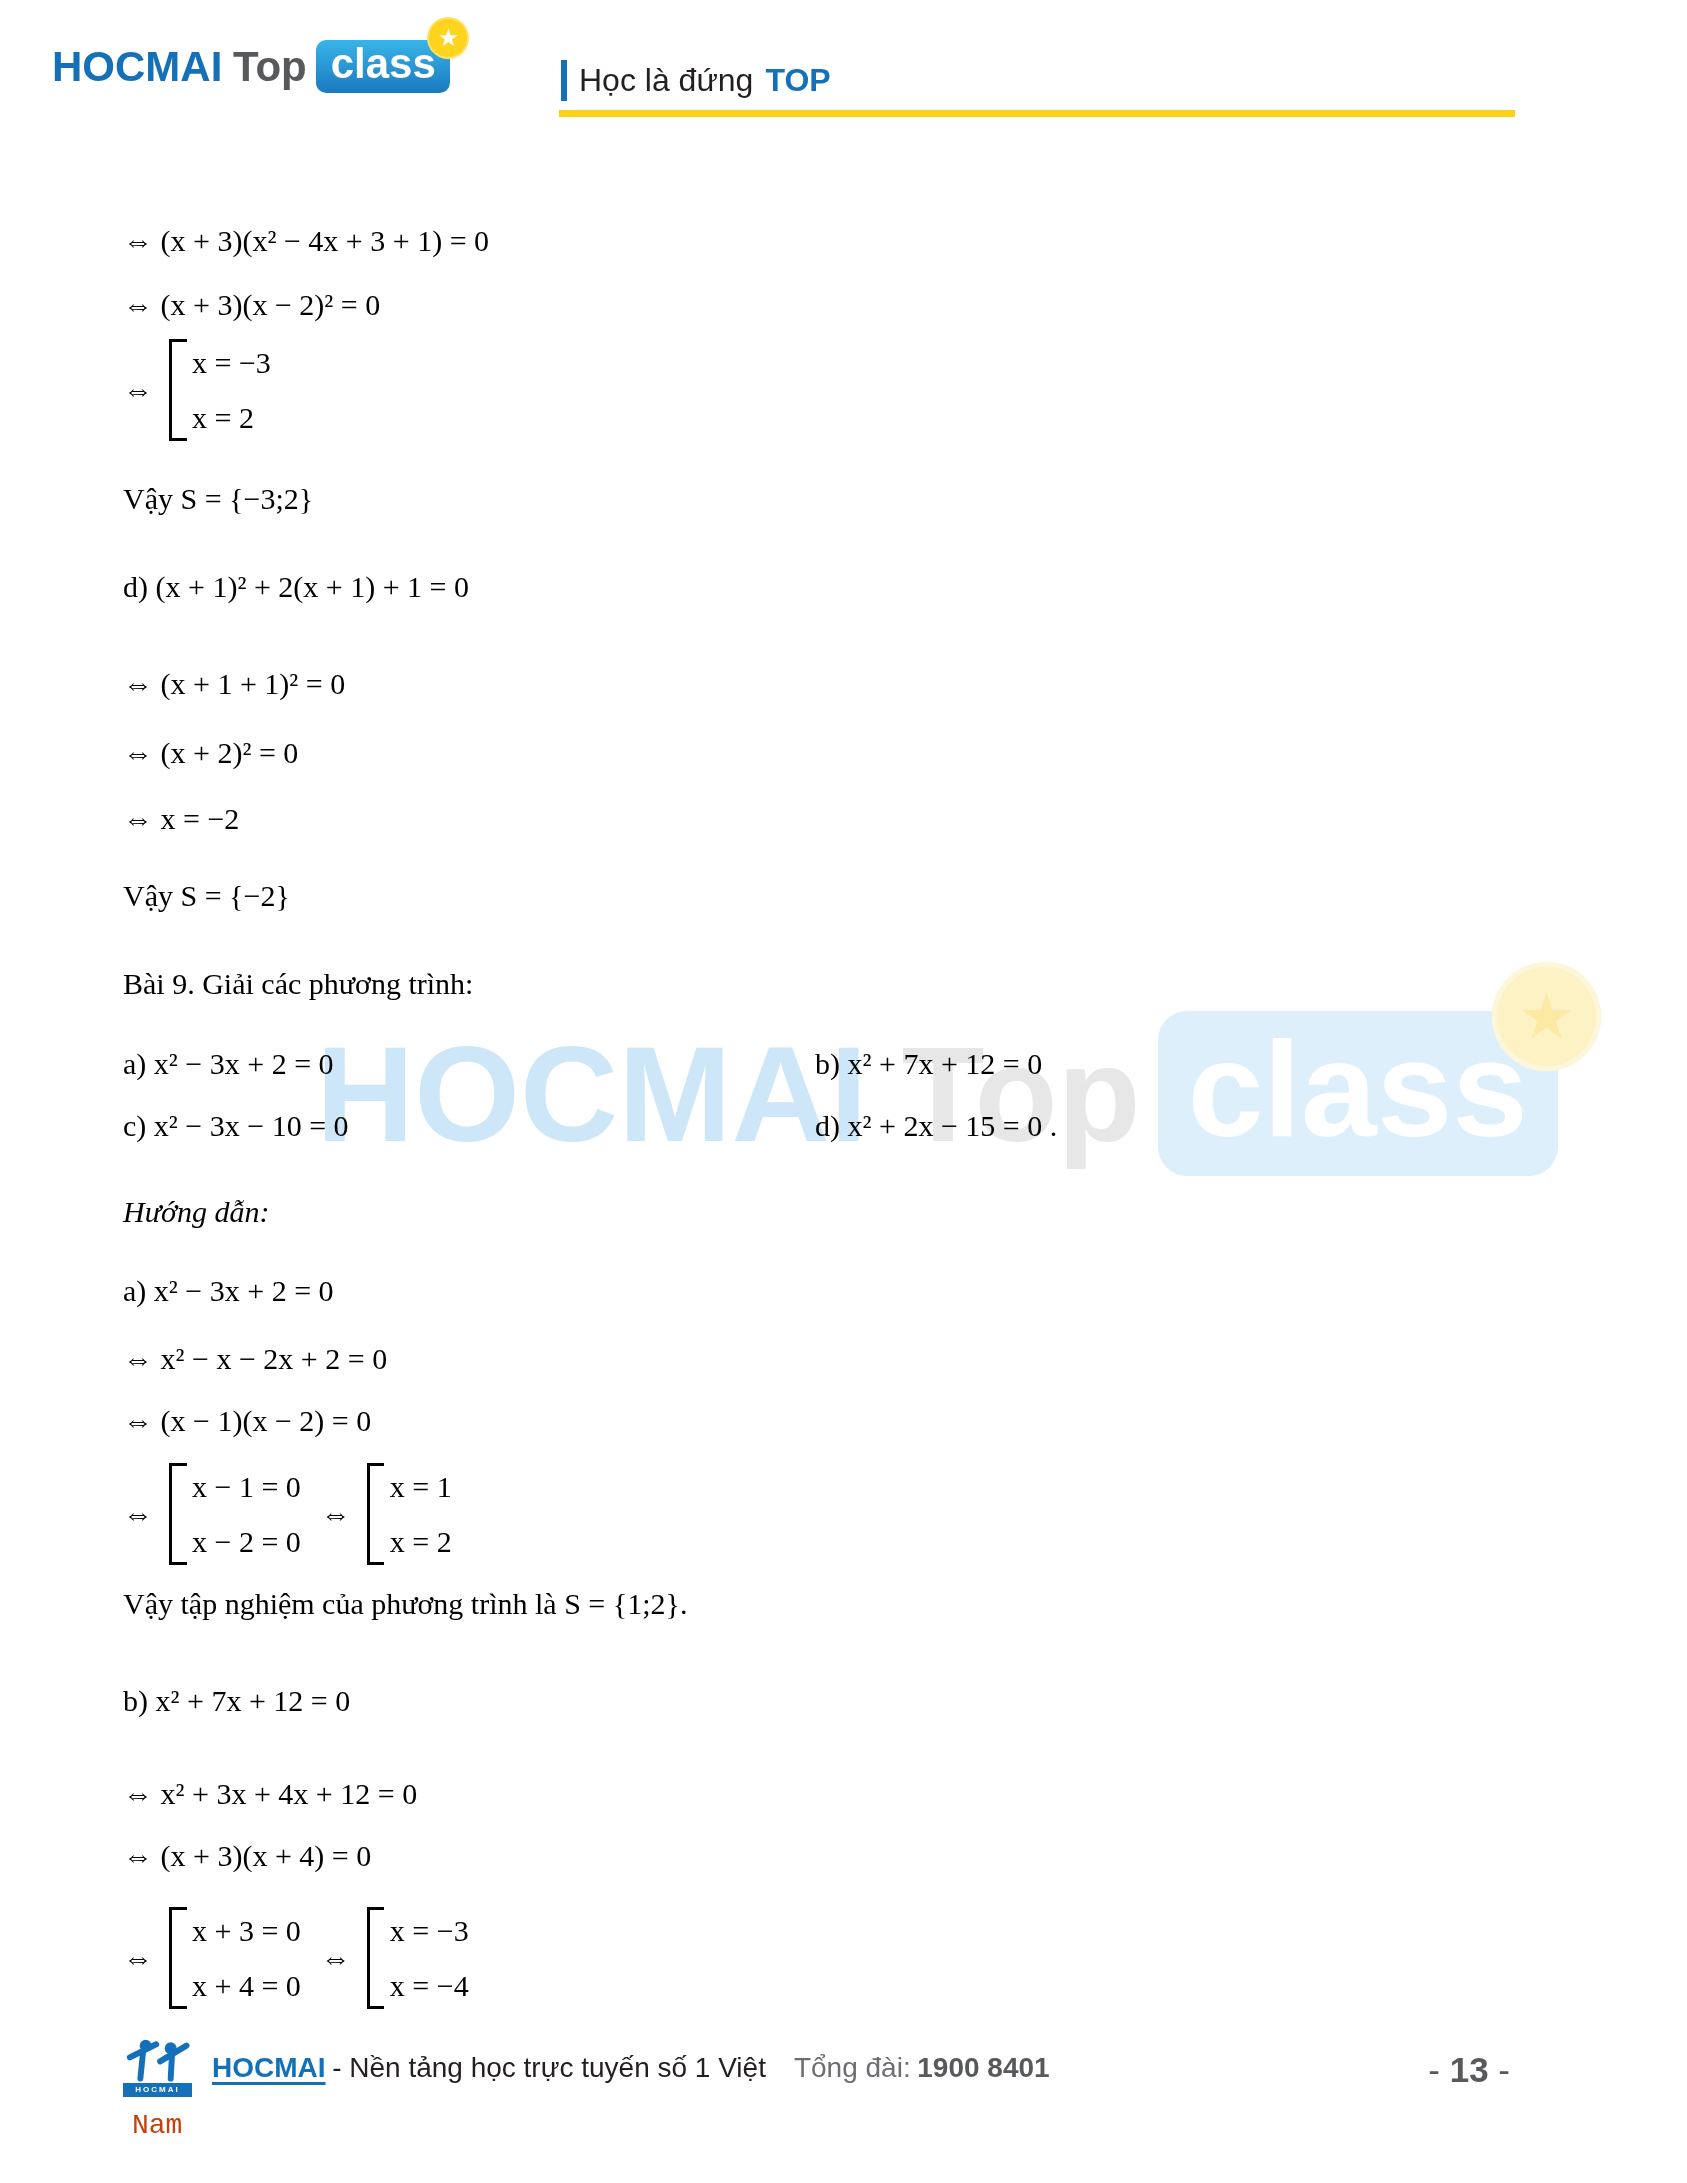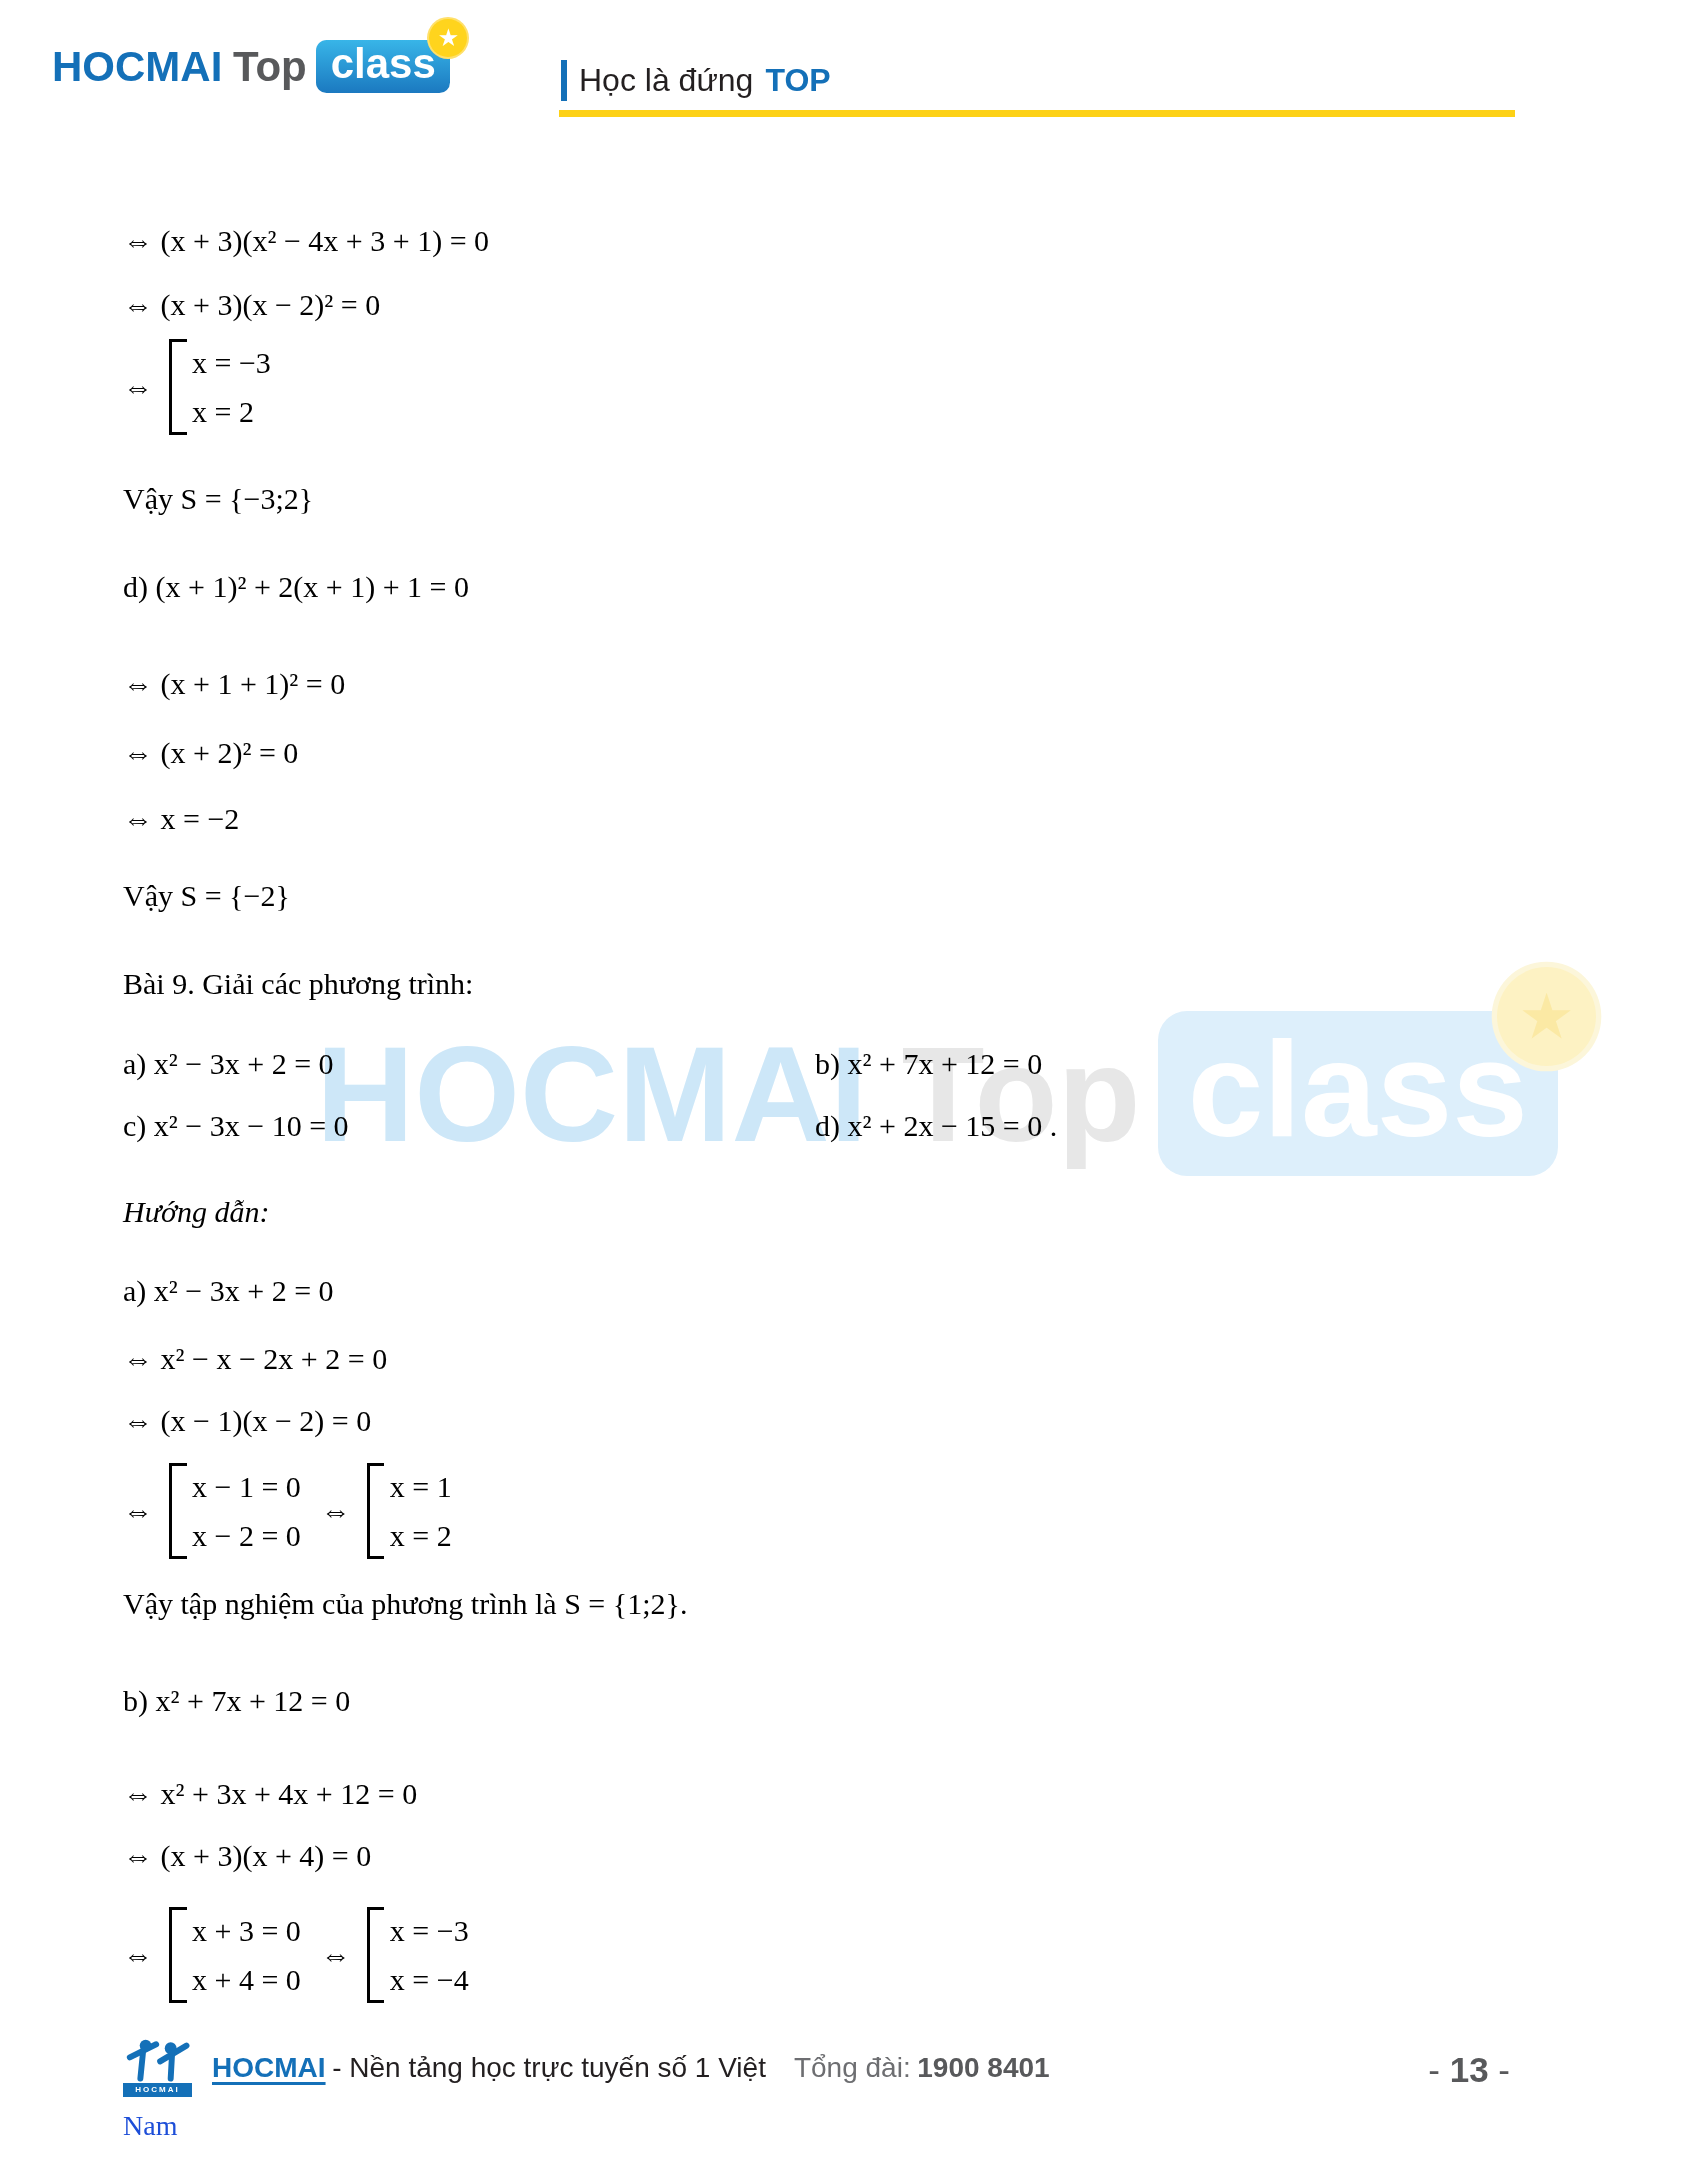--- a/index.html
+++ b/index.html
@@ -32,21 +32,21 @@
                   color:#ffffff; border-radius:29px; }
   .wm-star { position:absolute; right:-38px; top:-44px; width:99px; height:99px; background:#fdf2c3;
              border-radius:50%; display:flex; align-items:center; justify-content:center;
              color:#fbe9a4; font-size:56px; box-shadow:0 0 0 5.3px #fcf6da; }
 
   
   .math { position:absolute; left:123px; font-size:30px; white-space:nowrap; z-index:1; }
   .math b { font-weight:400; }
   .italic { font-style:italic; }
   .cases { position:absolute; left:123px; display:flex; align-items:center; gap:16px; font-size:30px; z-index:1; }
-  .bracket { position:relative; display:flex; flex-direction:column; gap:15px;
+  .bracket { position:relative; display:flex; flex-direction:column; gap:21px;
              border-left:3.3px solid #000; padding:6.6px 4px 6.6px 20px; }
   .bracket::before, .bracket::after { content:""; position:absolute; left:0; width:14.6px; height:3.3px; background:#000; }
   .bracket::before { top:0; }
   .bracket::after { bottom:0; }
 
   .l-eq1 { top:160px; }  .l-eq2 { top:224px; }  .l-eq3 { top:288px; }
   .c-cases1 { top:339px; }
   .l-vay1 { top:482px; }
   .l-dhead { top:570px; }
   .l-d1 { top:667px; } .l-d2 { top:736px; } .l-d3 { top:802px; }
@@ -65,22 +65,22 @@
   .footer { position:absolute; left:123px; top:2039px; display:flex; align-items:center; z-index:2;
             font-family:"Liberation Sans", sans-serif; font-size:28px; color:#231f20; }
   .f-logo { position:relative; width:69px; height:58px; margin-right:20px; flex:0 0 auto; }
   .f-logo-bar { position:absolute; left:0; right:0; bottom:0; height:14px; background:#1470b8; color:#fff;
                 font-size:8px; font-weight:700; letter-spacing:2px; text-align:center; line-height:14px; }
   .f-link { color:#1470b8; font-weight:800; text-decoration:underline; text-underline-offset:4.6px;
             text-decoration-thickness:2.6px; }
   .f-desc { margin-left:6.6px; }
   .f-hot-label { color:#6d6e71; margin-left:28px; }
   .f-hot-num { color:#58595b; font-weight:700; margin-left:6.6px; }
-  .f-nam { position:absolute; left:123px; top:2110px; font-family:Liberation Serif, serif;
-           font-size:28px; color:#1d4ed8; z-index:2; }
+  .f-nam { position:absolute; left:132px; top:2110px; font-family:Liberation Mono, monospace;
+           font-size:28px; color:#c2410c; z-index:2; }
   .f-page { position:absolute; right:177px; top:2050px; font-family:"Liberation Sans", sans-serif;
             font-size:35px; color:#58595b; z-index:2; }
   .f-page .num { font-weight:700; }
 </style>
 </head>
 <body>
 
 <div class="page">
 
   <div class="watermark">

